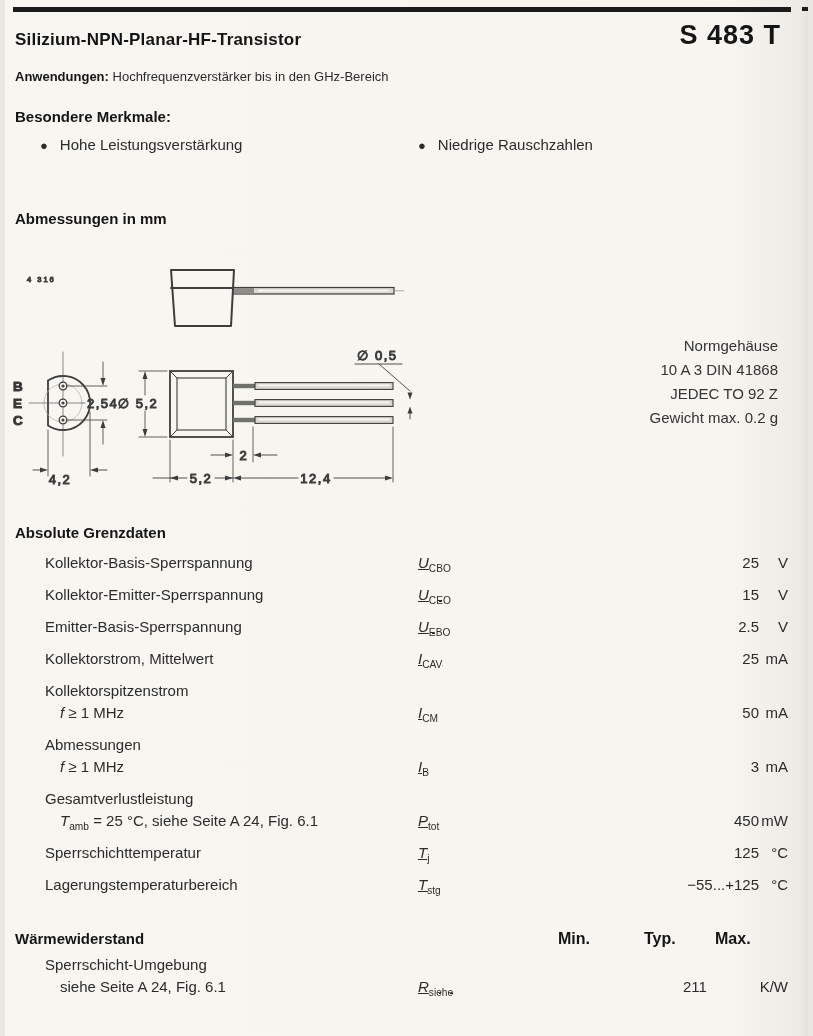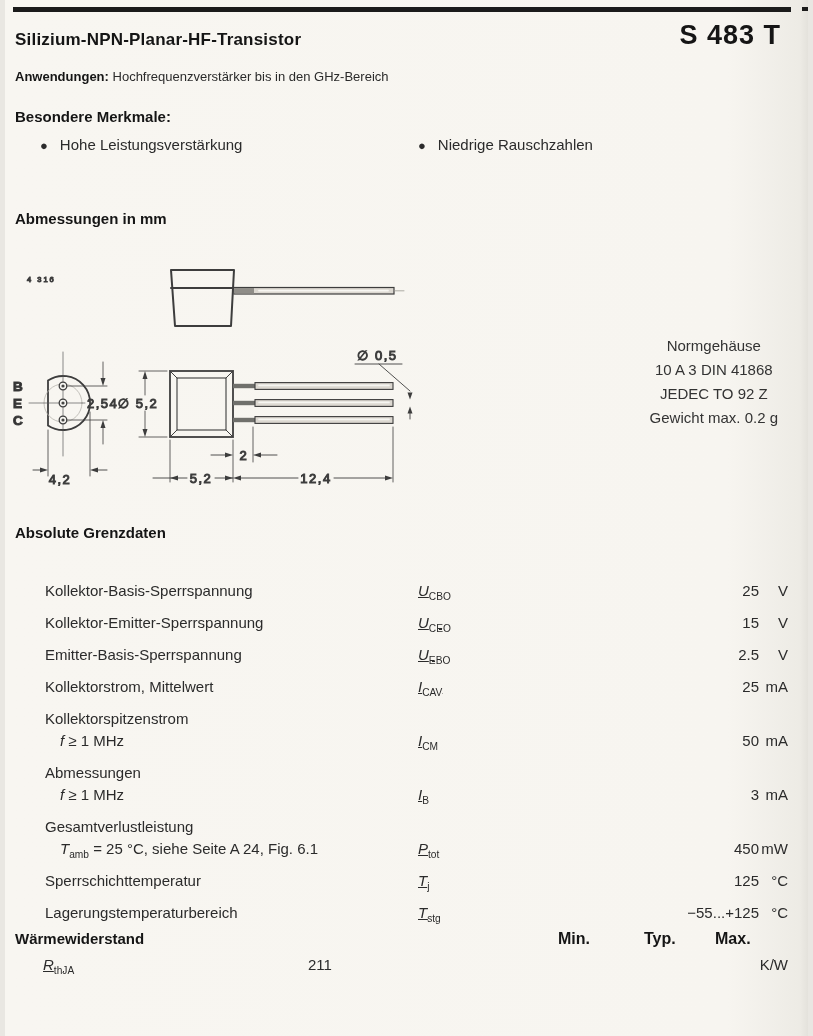--- a/index.html
+++ b/index.html
@@ -16,24 +16,24 @@
   .rule-frag{position:absolute; left:797px; top:7px; width:16px; height:4px; background:#1b1b1b;}
   .edge-mark1{position:absolute; left:806px; top:30px; width:7px; height:16px; background:#6f6d69; opacity:.8;}
   .edge-mark2{position:absolute; left:809px; top:455px; width:4px; height:26px; background:#9a9892; opacity:.8;}
   .title{left:10px; top:30px; font-size:17px; letter-spacing:.2px;}
   .partno{right:27px; top:20px; font-size:27px; letter-spacing:1px;}
   .apps{left:10px; top:69px; font-size:13px;}
   .features-h{left:10px; top:108px; font-size:15px;}
   .feat{font-size:15px; top:136px;}
   .feat .dot::before{content:"●"; margin-right:12px; font-size:13px;}
   .dims-h{left:10px; top:210px; font-size:15px;}
-  .pkg-info{right:30px; top:334px; text-align:center; font-size:15px; line-height:24px; color:#333;}
+  .pkg-info{right:30px; top:334px; text-align:right; font-size:15px; line-height:24px; color:#333;}
   svg text{font-family:"Liberation Sans", sans-serif; fill:#2f2f2f;}
   .ratings-h{left:10px; top:524px; font-size:15px;}
-  .rows{left:10px; top:552px; width:773px;margin-top:28px;}
+  .rows{left:10px; top:552px; width:773px;}
   .trow{display:flex; align-items:flex-end; margin-bottom:10px; font-size:15px; line-height:22px;}
   .c-label{flex:0 0 375px;}
   .lab1{display:block; padding-left:30px;}
   .lab2{display:block; padding-left:45px;}
   .c-sym{flex:0 0 115px; padding-left:28px;text-decoration:underline;}
   .c-val{flex:0 0 254px; text-align:right;}
   .c-unit{flex:1 1 auto; text-align:right;}
   .c-min{flex:0 0 70px; text-align:center;}
   .c-typ{flex:0 0 75px; text-align:center;}
   .c-max{flex:0 0 90px; text-align:center;}
@@ -265,21 +265,25 @@
         <span class="c-unit">°C</span>
       </div>
     </div>
 
   <div class="abs thermal-h b">Wärmewiderstand</div>
   <div class="abs th-col b" style="left:517px;">Min.</div>
   <div class="abs th-col b" style="left:603px;">Typ.</div>
   <div class="abs th-col b" style="left:674px;">Max.</div>
   <div class="abs thermal-rows">
       <div class="trow">
-        <span class="c-sym"><i>R</i><sub>thJA</sub></span>
+        <span class="c-label">
+          <span class="lab1">Sperrschicht-Umgebung</span>
+          <span class="lab2">siehe Seite A 24, Fig. 6.1</span>
+        </span>
+        <span class="c-sym"><i>R</i><sub>siehe</sub></span>
         <span class="c-min"></span>
         <span class="c-typ"></span>
         <span class="c-max">211</span>
         <span class="c-unit">K/W</span>
       </div>
     </div>
 
 </div>
 
 </body></html>

